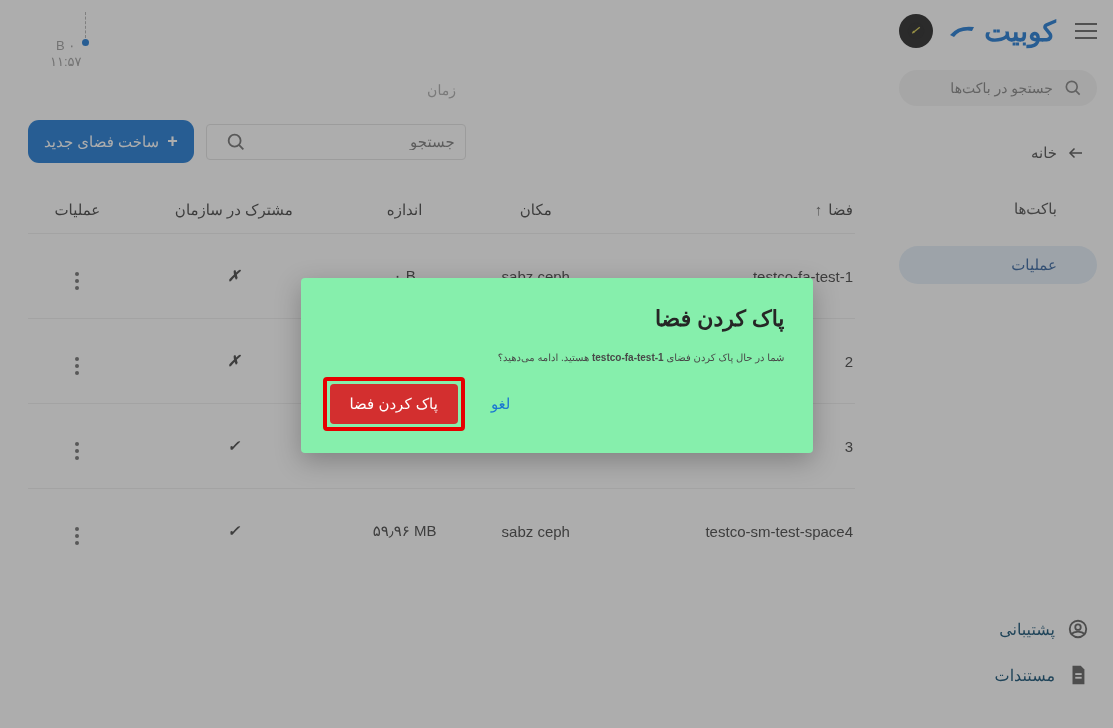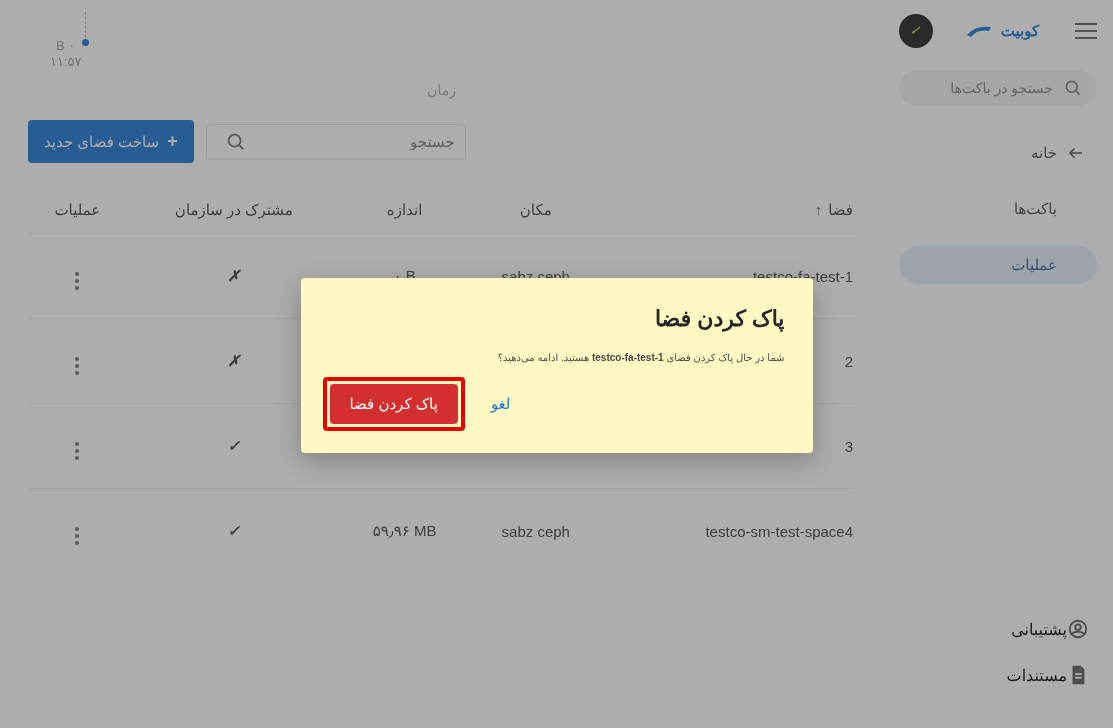--- a/index.html
+++ b/index.html
@@ -4,69 +4,69 @@
 <style>
 * { margin:0; padding:0; box-sizing:border-box; }
 body { font-family: Tahoma, Arial, sans-serif; background:#fff; width:1113px; height:728px; overflow:hidden; position:relative; }
 
 
 .sidebar { position:absolute; right:0; top:0; width:230px; height:728px; background:#fff; padding:14px 16px 0 16px; display:flex; flex-direction:column; }
 .sidebar-header { display:flex; align-items:center; justify-content:space-between; margin-bottom:22px; }
 .hamburger { width:26px; height:26px; color:#616161; display:flex; flex-direction:column; justify-content:center; gap:5px; cursor:pointer; }
 .hamburger span { display:block; height:2px; background:#616161; width:22px; }
 .brand { display:flex; align-items:center; gap:8px; }
-.brand-text { color:#1976d2; font-size:15px; font-weight:600; }
+.brand-text { color:#1976d2; font-size:28px; font-weight:600; }
 .brand-logo { color:#1976d2; }
 .avatar { width:34px; height:34px; border-radius:50%; background:#1f1f1f; display:flex; align-items:center; justify-content:center; }
 .avatar svg { width:18px; height:18px; }
 
 .search-box { display:flex; align-items:center; gap:10px; background:#f3f3f3; border-radius:20px; padding:8px 14px; color:#7f7f7f; margin-bottom:28px; }
 .search-box svg { width:20px; height:20px; }
 .search-box .ph { font-size:14px; }
 
 .nav { flex:0 0 auto; }
 .nav-item { display:flex; align-items:center; gap:10px; padding:10px 12px; border-radius:22px; color:#4a4a4a; font-size:15px; margin-bottom:18px; cursor:pointer; }
 .nav-item .arrow { width:18px; height:18px; }
 .nav-item.plain { padding-right:12px; }
 .nav-item.active { background:#e3eef9; color:#2f5f9c; }
 
 .sidebar-footer { margin-top:auto; padding-bottom:30px; }
-.footer-item { display:flex; align-items:center; color:#000000; font-size:16px; padding:12px 8px; cursor:pointer; }
+.footer-item { display:flex; align-items:center; gap:12px; color:#0c4a6e; font-size:16px; padding:12px 8px; cursor:pointer; }
 .footer-item svg { width:22px; height:22px; }
 
 
 .main { position:absolute; left:0; top:12px; width:883px; height:728px; padding:0 28px; }
 
 .chart-area { position:relative; height:90px; }
 .chart-time-lbl { position:absolute; top:70px; left:50%; transform:translateX(-50%); color:#a8a8a8; font-size:14px; }
 .chart-zero { position:absolute; top:26px; left:28px; color:#9c9c9c; font-size:13px; }
 .chart-time-val { position:absolute; top:42px; left:22px; color:#9c9c9c; font-size:13px; direction:ltr; }
 .chart-marker { position:absolute; top:0px; left:57px; width:1px; height:26px; border-right:1px dashed #b0b0b0; }
 .chart-dot { position:absolute; top:27px; left:54px; width:7px; height:7px; border-radius:50%; background:#1976d2; }
 
 .toolbar { display:flex; align-items:center; gap:12px; margin-top:18px; }
-.create-btn { background:#1976d2; color:#fff; border:none; border-radius:4px; padding:11px 16px; font-size:15px; display:flex; align-items:center; gap:8px; cursor:pointer; font-family:inherit; }
+.create-btn { background:#1976d2; color:#fff; border:none; border-radius:11px; padding:11px 16px; font-size:15px; display:flex; align-items:center; gap:8px; cursor:pointer; font-family:inherit; }
 .create-btn .plus { font-size:18px; font-weight:bold; }
 .table-search { display:flex; align-items:center; background:#fff; border:1px solid #e2e2e2; border-radius:4px; padding:6px 10px; width:260px; direction:rtl; }
 .table-search input { border:none; outline:none; flex:1; direction:rtl; font-size:15px; color:#4a4a4a; font-family:inherit; background:transparent; text-align:right; }
 .table-search svg { width:22px; height:22px; color:#6d6d6d; margin-left:8px; }
 
 table.spaces { width:100%; border-collapse:collapse; margin-top:24px; direction:rtl; }
 table.spaces th { text-align:center; color:#3e3e3e; font-size:15px; font-weight:400; padding:14px 8px; }
 table.spaces th:first-child { text-align:right; padding-right:2px; }
 table.spaces th.sort span.arrow-up { display:inline-block; margin-right:6px; color:#6d6d6d; }
 table.spaces tbody tr { border-top:1px solid #eee; }
 table.spaces td { text-align:center; color:#414141; font-size:15px; padding:28px 8px; direction:ltr; }
 table.spaces td:first-child { text-align:right; direction:ltr; padding-right:2px; }
 .more-dots { cursor:pointer; color:#6d6d6d; display:inline-flex; flex-direction:column; gap:3px; align-items:center; }
 .more-dots span { width:4px; height:4px; border-radius:50%; background:#6d6d6d; }
 
 
 .overlay { position:absolute; inset:0; background:rgba(60,60,60,0.42); display:flex; align-items:flex-start; justify-content:center; }
-.modal { direction:rtl; background:#fef9c3; border-radius:4px; width:512px; margin-top:278px; box-shadow:0 8px 26px rgba(0,0,0,0.25); padding:28px 28px 22px 22px; }
+.modal { direction:rtl; background:#86efac; border-radius:4px; width:512px; margin-top:278px; box-shadow:0 8px 26px rgba(0,0,0,0.25); padding:28px 28px 22px 22px; }
 .modal-title { font-size:22px; font-weight:700; color:#262626; margin-bottom:20px; }
 .modal-body { font-size:10px; color:#484848; margin-bottom:14px; }
 .modal-body b { font-weight:700; direction:ltr; unicode-bidi:embed; }
 .modal-actions { display:flex; gap:18px; align-items:center; justify-content:flex-end; direction:rtl; }
 .btn-cancel { background:none; border:none; color:#1976d2; font-size:15px; cursor:pointer; font-family:inherit; padding:10px 8px; }
 .btn-danger { background:#d32f2f; color:#fff; border:none; font-size:15px; border-radius:4px; padding:11px 20px; font-family:inherit; cursor:pointer; }
 .danger-highlight { border:4px solid #e60000; border-radius:4px; padding:3px; display:inline-block; }
 
 </style>
 </head>

